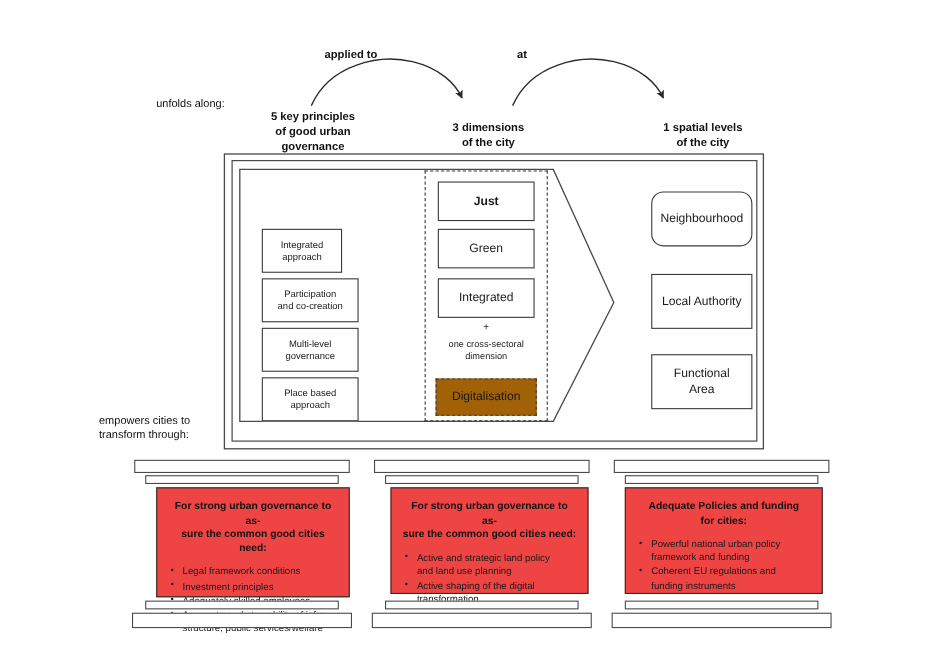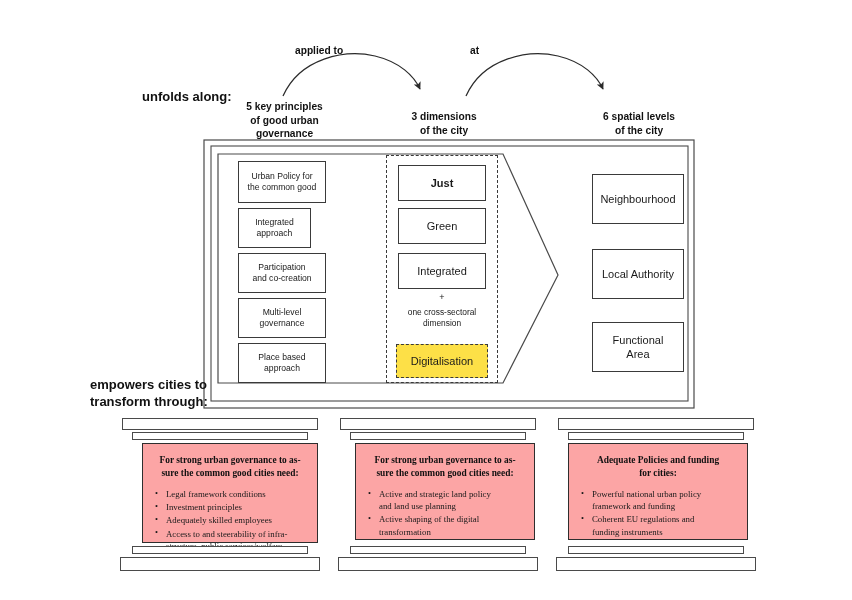--- a/index.html
+++ b/index.html
@@ -26,22 +26,22 @@
     top: 5px;
     width: 852px;
     text-align: center;
     font-size: 15.5px;
     letter-spacing: 0.4px;
     color: #262626;
   }
 
   
   .side-label {
-    font-size: 13px;
-    font-weight: bold;
+    font-size: 10px;
+    font-weight: normal;
     line-height: 1.32;
     color: #111;
   }
   #unfolds-label { left: 142px; top: 88px; text-align: left; }
   #empowers-label { left: 90px; top: 376px; text-align: left; }
 
   .stage-label {
     font-size: 10.2px;
     font-weight: bold;
     line-height: 1.34;
@@ -85,21 +85,21 @@
   .level-box     { font-size: 11px; }
 
   .dashed-group {
     box-sizing: border-box;
     border: 1.4px dashed #3a3a3a;
     background: transparent;
   }
   .dashed-box {
     box-sizing: border-box;
     border: 1.4px dashed #3a3a3a;
-    background: #fde047;
+    background: #a16207;
     display: flex;
     align-items: center;
     justify-content: center;
     text-align: center;
     font-size: 11px;
   }
   #cross-sectoral-note {
     left: 389px; top: 292px; width: 106px;
     text-align: center;
     font-size: 8.4px;
@@ -114,23 +114,22 @@
 
   
   .pillar-cap, .pillar-neck, .pillar-base {
     box-sizing: border-box;
     border: 1.2px solid #4a4a4a;
     background: #ffffff;
   }
   .panel {
     box-sizing: border-box;
     border: 1.4px solid #2e2e2e;
-    background: #fca5a5;
+    background: #ef4444;
     padding: 10px 10px 8px 10px;
-    font-family: Liberation Serif, serif;
   }
   .panel-heading {
     font-size: 9.4px;
     font-weight: bold;
     text-align: center;
     line-height: 1.34;
     color: #111;
     margin-bottom: 9px;
   }
   .panel-list {
@@ -183,25 +182,23 @@
 transform through:</div>
 
   <div class="abs arc-label" id="arc-label-1">applied to</div>
   <div class="abs arc-label" id="arc-label-2">at</div>
 
   <div class="abs stage-label" id="stage-principles" style="white-space:pre-line">5 key principles
 of good urban
 governance</div>
   <div class="abs stage-label" id="stage-dimensions" style="white-space:pre-line">3 dimensions
 of the city</div>
-  <div class="abs stage-label" id="stage-levels" style="white-space:pre-line">6 spatial levels
+  <div class="abs stage-label" id="stage-levels" style="white-space:pre-line">1 spatial levels
 of the city</div>
 
-  <div class="abs node-box principle-box" style="left: 238px; top: 161px; width: 88px; height: 42px; white-space: pre-line;">Urban Policy for
-the common good</div>
   <div class="abs node-box principle-box" style="left: 238px; top: 208px; width: 73px; height: 40px; white-space: pre-line;">Integrated
 approach</div>
   <div class="abs node-box principle-box" style="left: 238px; top: 253px; width: 88px; height: 40px; white-space: pre-line;">Participation
 and co-creation</div>
   <div class="abs node-box principle-box" style="left: 238px; top: 298px; width: 88px; height: 40px; white-space: pre-line;">Multi-level
 governance</div>
   <div class="abs node-box principle-box" style="left: 238px; top: 343px; width: 88px; height: 40px; white-space: pre-line;">Place based
 approach</div>
 
   <div class="abs dashed-group" style="left:386px; top:155px; width:112px; height:228px;"></div>
@@ -209,21 +206,21 @@
   <div class="abs node-box dimension-box" style="left:398px; top:165px; width:88px; height:36px;font-weight:bold;">Just</div>
   <div class="abs node-box dimension-box" style="left:398px; top:208px; width:88px; height:36px;">Green</div>
   <div class="abs node-box dimension-box" style="left:398px; top:253px; width:88px; height:36px;">Integrated</div>
 
   <div class="abs" id="plus-sign">+</div>
   <div class="abs" id="cross-sectoral-note" style="top: 307px; white-space: pre-line;">one cross-sectoral
 dimension</div>
 
   <div class="abs dashed-box" style="left:396px; top:344px; width:92px; height:34px;">Digitalisation</div>
 
-  <div class="abs node-box level-box" style="left:592px; top:174px; width:92px; height:50px;">Neighbourhood</div>
+  <div class="abs node-box level-box" style="left:592px; top:174px; width:92px; height:50px;border-radius:11px;">Neighbourhood</div>
   <div class="abs node-box level-box" style="left:592px; top:249px; width:92px; height:50px;">Local Authority</div>
   <div class="abs node-box level-box" style="left: 592px; top: 322px; width: 92px; height: 50px; white-space: pre-line;">Functional
 Area</div>
 
   <div class="abs pillar-cap" style="left:122px; top:418px; width:196px; height:12px;"></div>
   <div class="abs pillar-neck" style="left:132px; top:432px; width:176px; height:8px;"></div>
   <div class="abs panel" style="left:142px; top:443px; width:176px; height:100px;">
     <div class="panel-heading" style="white-space:pre-line">For strong urban governance to as-
 sure the common good cities need:</div>
     <ul class="panel-list">

